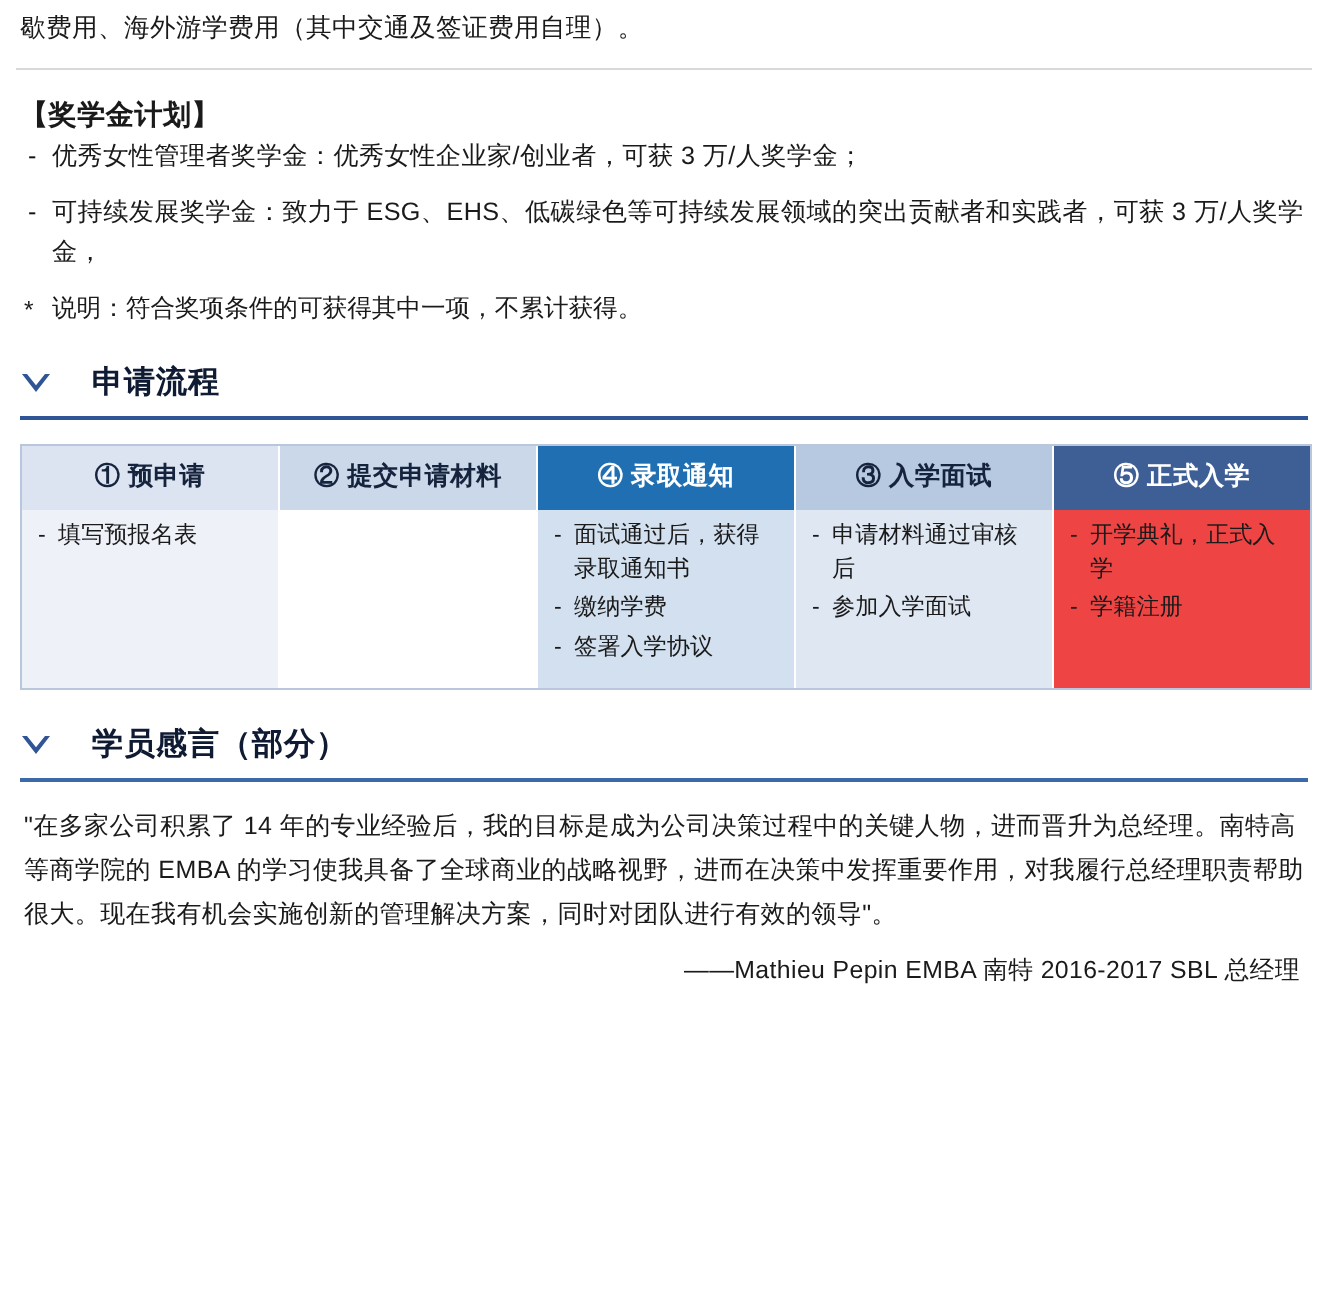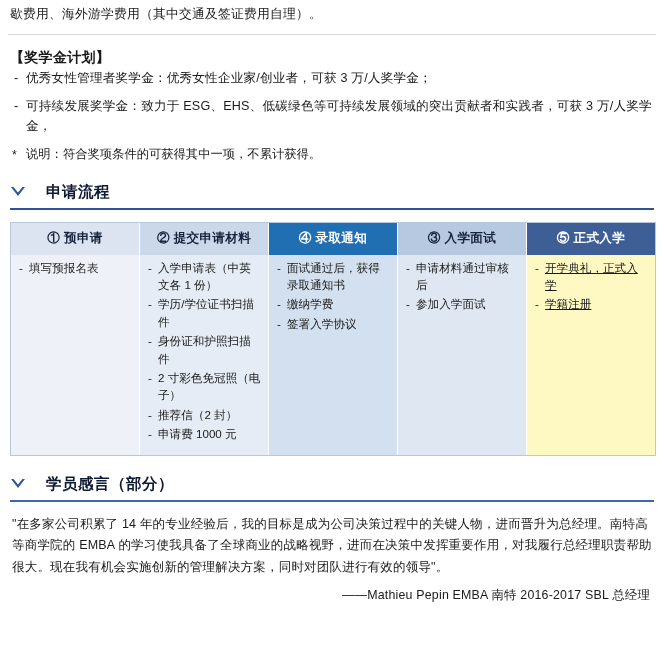--- a/index.html
+++ b/index.html
@@ -153,21 +153,21 @@
   
   .t1 .p-head { background: #dbe4f0; color: #16233d; }
   .t1 .p-body { background: #eef2f8; color: #1a1a1a; }
   .t2 .p-head { background: #cbd8ea; color: #16233d; }
   .t2 .p-body { background: #e6ecf5; color: #1a1a1a; }
   .t3 .p-head { background: #b7c8e1; color: #16233d; }
   .t3 .p-body { background: #dfe7f2; color: #1a1a1a; }
   .t4 .p-head { background: #1f6fb2; color: #ffffff; }
   .t4 .p-body { background: #d3e0ef; color: #1a1a1a; }
   .t5 .p-head { background: #3d5f96; color: #ffffff; }
-  .t5 .p-body { background: #fef9c3; color: #1a1a1a; text-decoration: underline; }
+  .t5 .p-body { background: #ef4444; color: #1a1a1a; }
 
   
   .testimonial {
     margin: 2px 4px 10px 4px;
     font-size: 12.5px;
     line-height: 1.75;
     letter-spacing: 0.2px;
   }
   .testimonial p {
     margin: 0 0 2px 0;
@@ -211,30 +211,20 @@
       <div class="p-head">① 预申请</div>
       <div class="p-body">
         <ul>
           <li>填写预报名表</li>
         </ul>
       </div>
     </div>
 
     <div class="p-col t2">
       <div class="p-head">② 提交申请材料</div>
-      <div class="p-body">
-        <ul>
-          <li>入学申请表（中英文各 1 份）</li>
-          <li>学历/学位证书扫描件</li>
-          <li>身份证和护照扫描件</li>
-          <li>2 寸彩色免冠照（电子）</li>
-          <li>推荐信（2 封）</li>
-          <li>申请费 1000 元</li>
-        </ul>
-      </div>
     </div>
 
     <div class="p-col t4">
       <div class="p-head">④ 录取通知</div>
       <div class="p-body">
         <ul>
           <li>面试通过后，获得录取通知书</li>
           <li>缴纳学费</li>
           <li>签署入学协议</li>
         </ul>

